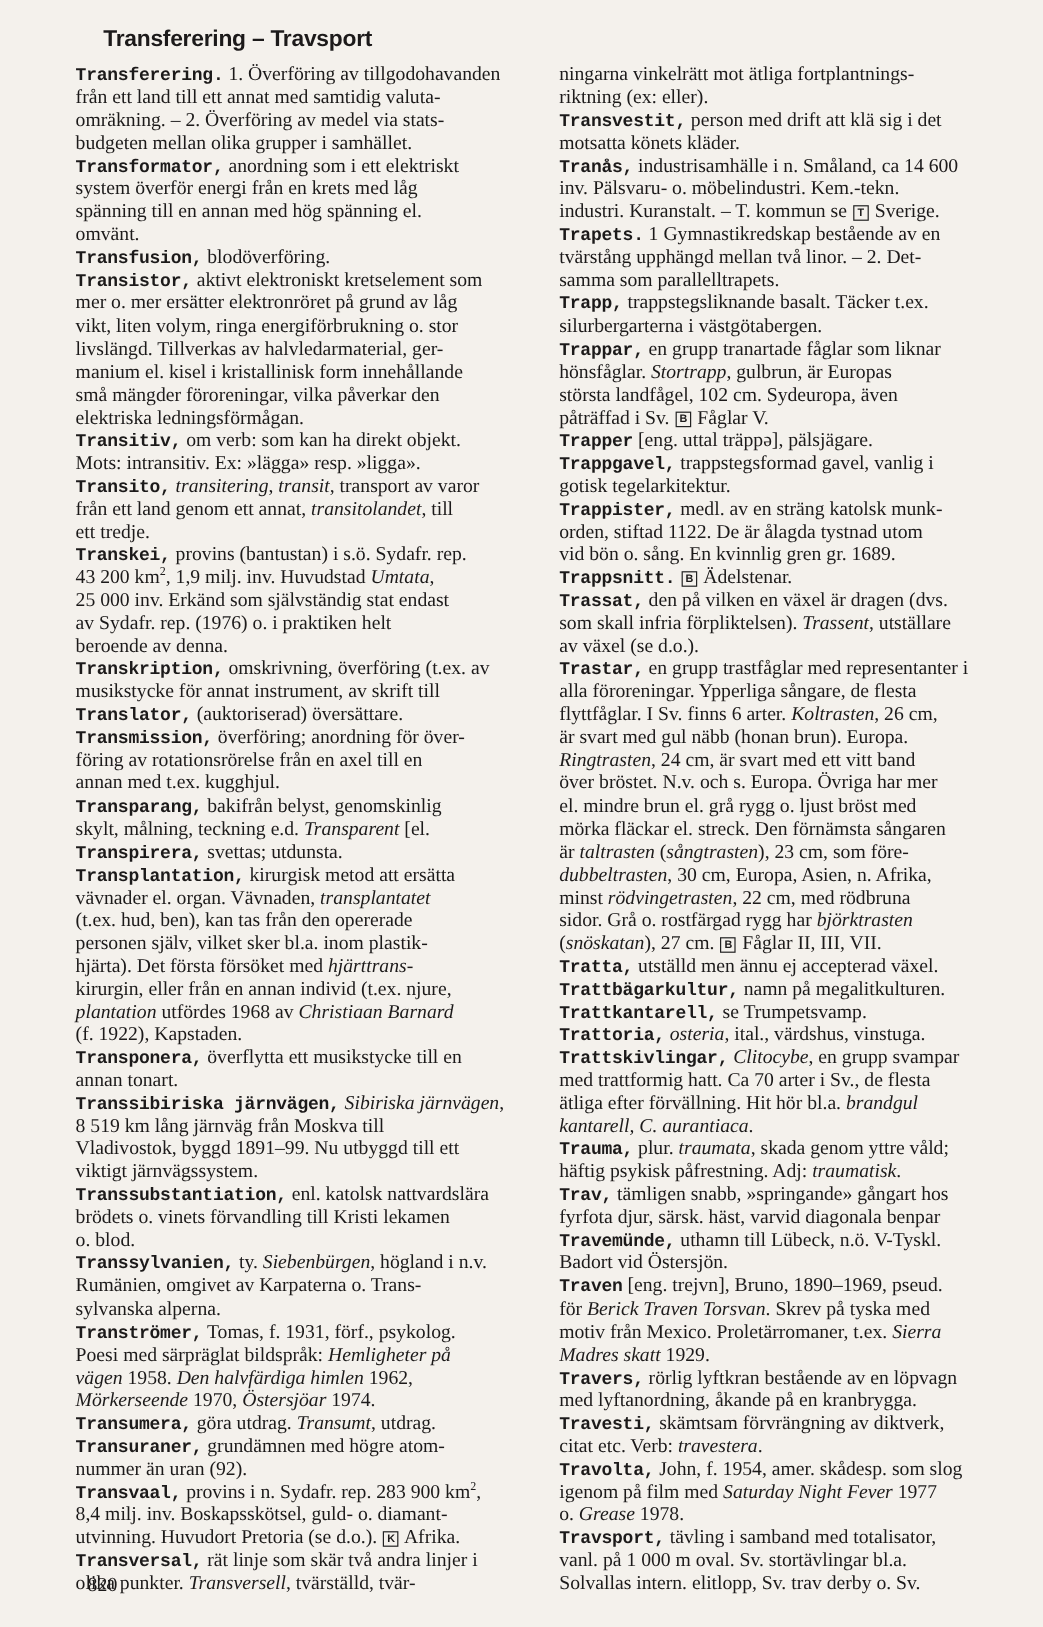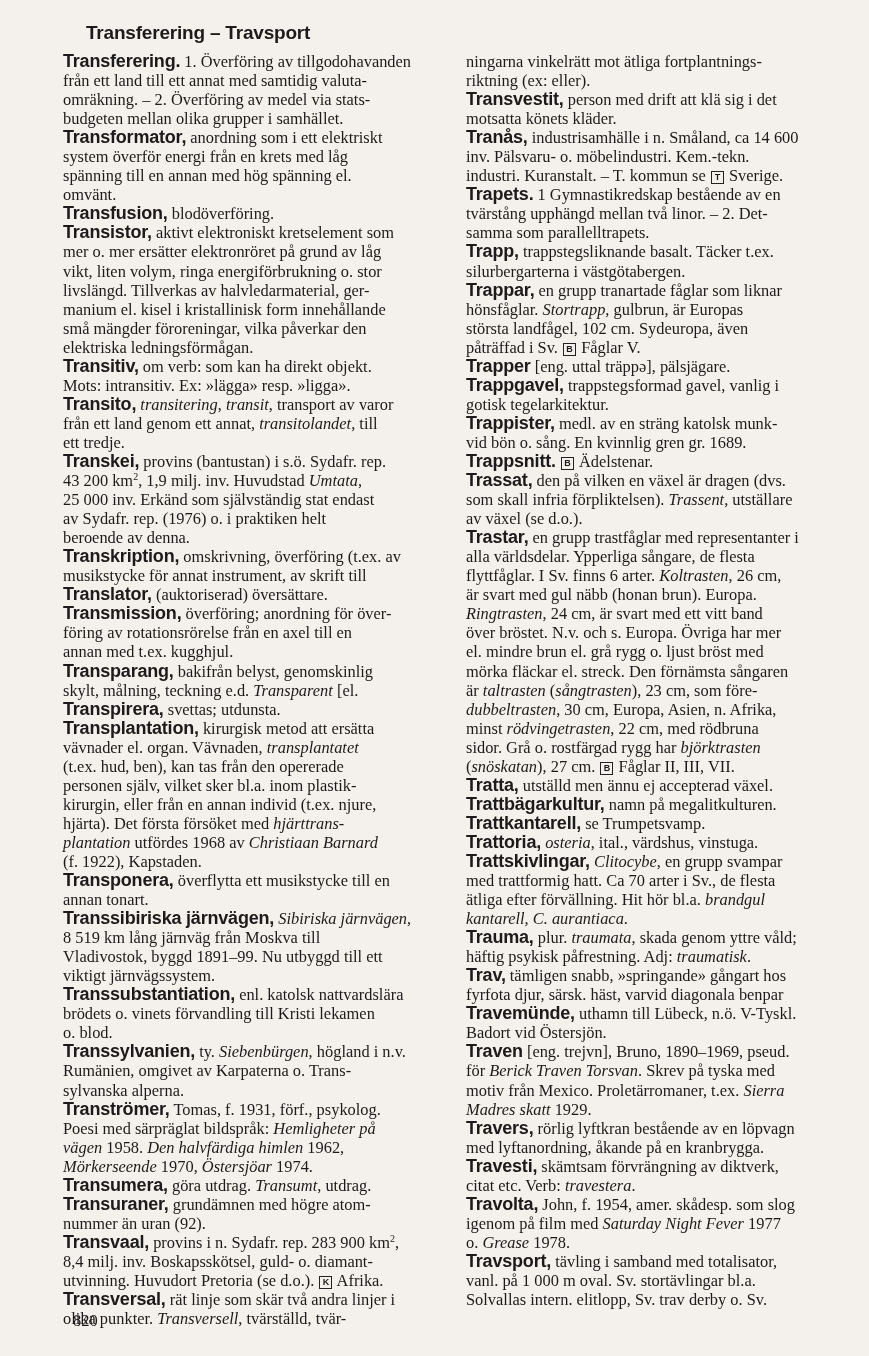--- a/index.html
+++ b/index.html
@@ -16,22 +16,22 @@
     font-weight: bold; font-size: 19px; letter-spacing: -0.2px; margin-left: 23px;
   }
   .col {
     position: absolute; top: 52px; width: 400px;
     font-size: 16.4px; line-height: 19.05px;
   }
   .col-left { left: 63px; top: 52px; }
   .col-right { left: 466px; top: 52px; }
   .line { white-space: nowrap; height: 19.05px; }
   .hw {
-    font-family: Liberation Sans, sans-serif;
-    font-weight: bold; font-size: 18px; letter-spacing: -0.2px;
+    font-family: Liberation Mono, monospace;
+    font-weight: bold; font-size: 15px; letter-spacing: -0.2px;
   }
   .it { font-style: italic; }
   .sym {
     display: inline-block; width: 11px; height: 11px;
     border: 1px solid #222; font-size: 9px; line-height: 11px;
     text-align: center; font-family: "Liberation Sans", sans-serif;
     font-weight: bold; vertical-align: 1px; margin: 0 1px;
   }
   sup { font-size: 10px; line-height: 0; }
   .page-number {
@@ -78,22 +78,22 @@
     <div class="line"><span class="hw">Transmission,</span><span> överföring; anordning för över-</span></div>
     <div class="line"><span>föring av rotationsrörelse från en axel till en</span></div>
     <div class="line"><span>annan med t.ex. kugghjul.</span></div>
     <div class="line"><span class="hw">Transparang,</span><span> bakifrån belyst, genomskinlig</span></div>
     <div class="line"><span>skylt, målning, teckning e.d. </span><span class="it">Transparent</span><span> [el.</span></div>
     <div class="line"><span class="hw">Transpirera,</span><span> svettas; utdunsta.</span></div>
     <div class="line"><span class="hw">Transplantation,</span><span> kirurgisk metod att ersätta</span></div>
     <div class="line"><span>vävnader el. organ. Vävnaden, </span><span class="it">transplantatet</span></div>
     <div class="line"><span>(t.ex. hud, ben), kan tas från den opererade</span></div>
     <div class="line"><span>personen själv, vilket sker bl.a. inom plastik-</span></div>
+    <div class="line"><span>hjärta). Det första försöket med </span><span class="it">hjärttrans-</span></div>
     <div class="line"><span>kirurgin, eller från en annan individ (t.ex. njure,</span></div>
-    <div class="line"><span>hjärta). Det första försöket med </span><span class="it">hjärttrans-</span></div>
     <div class="line"><span class="it">plantation</span><span> utfördes 1968 av </span><span class="it">Christiaan Barnard</span></div>
     <div class="line"><span>(f. 1922), Kapstaden.</span></div>
     <div class="line"><span class="hw">Transponera,</span><span> överflytta ett musikstycke till en</span></div>
     <div class="line"><span>annan tonart.</span></div>
     <div class="line"><span class="hw">Transsibiriska järnvägen,</span><span> </span><span class="it">Sibiriska järnvägen</span><span>,</span></div>
     <div class="line"><span>8 519 km lång järnväg från Moskva till</span></div>
     <div class="line"><span>Vladivostok, byggd 1891–99. Nu utbyggd till ett</span></div>
     <div class="line"><span>viktigt järnvägssystem.</span></div>
     <div class="line"><span class="hw">Transsubstantiation,</span><span> enl. katolsk nattvardslära</span></div>
     <div class="line"><span>brödets o. vinets förvandling till Kristi lekamen</span></div>
@@ -128,27 +128,28 @@
     <div class="line"><span class="hw">Trapp,</span><span> trappstegsliknande basalt. Täcker t.ex.</span></div>
     <div class="line"><span>silurbergarterna i västgötabergen.</span></div>
     <div class="line"><span class="hw">Trappar,</span><span> en grupp tranartade fåglar som liknar</span></div>
     <div class="line"><span>hönsfåglar. </span><span class="it">Stortrapp</span><span>, gulbrun, är Europas</span></div>
     <div class="line"><span>största landfågel, 102 cm. Sydeuropa, även</span></div>
     <div class="line"><span>påträffad i Sv. </span><span class="sym">B</span><span> Fåglar V.</span></div>
     <div class="line"><span class="hw">Trapper</span><span> [eng. uttal träppə], pälsjägare.</span></div>
     <div class="line"><span class="hw">Trappgavel,</span><span> trappstegsformad gavel, vanlig i</span></div>
     <div class="line"><span>gotisk tegelarkitektur.</span></div>
     <div class="line"><span class="hw">Trappister,</span><span> medl. av en sträng katolsk munk-</span></div>
+    <div class="line"><span>orden, stiftad 1122. De är ålagda tystnad utom</span></div>
     <div class="line"><span>vid bön o. sång. En kvinnlig gren gr. 1689.</span></div>
     <div class="line"><span class="hw">Trappsnitt.</span><span> </span><span class="sym">B</span><span> Ädelstenar.</span></div>
     <div class="line"><span class="hw">Trassat,</span><span> den på vilken en växel är dragen (dvs.</span></div>
     <div class="line"><span>som skall infria förpliktelsen). </span><span class="it">Trassent</span><span>, utställare</span></div>
     <div class="line"><span>av växel (se d.o.).</span></div>
     <div class="line"><span class="hw">Trastar,</span><span> en grupp trastfåglar med representanter i</span></div>
-    <div class="line"><span>alla världsdelar. Ypperliga sångare, de flesta</span></div>
+    <div class="line"><span>alla föroreningar. Ypperliga sångare, de flesta</span></div>
     <div class="line"><span>flyttfåglar. I Sv. finns 6 arter. </span><span class="it">Koltrasten</span><span>, 26 cm,</span></div>
     <div class="line"><span>är svart med gul näbb (honan brun). Europa.</span></div>
     <div class="line"><span class="it">Ringtrasten</span><span>, 24 cm, är svart med ett vitt band</span></div>
     <div class="line"><span>över bröstet. N.v. och s. Europa. Övriga har mer</span></div>
     <div class="line"><span>el. mindre brun el. grå rygg o. ljust bröst med</span></div>
     <div class="line"><span>mörka fläckar el. streck. Den förnämsta sångaren</span></div>
     <div class="line"><span>är </span><span class="it">taltrasten</span><span> (</span><span class="it">sångtrasten</span><span>), 23 cm, som före-</span></div>
     <div class="line"><span class="it">dubbeltrasten</span><span>, 30 cm, Europa, Asien, n. Afrika,</span></div>
     <div class="line"><span>minst </span><span class="it">rödvingetrasten</span><span>, 22 cm, med rödbruna</span></div>
     <div class="line"><span>sidor. Grå o. rostfärgad rygg har </span><span class="it">björktrasten</span></div>

